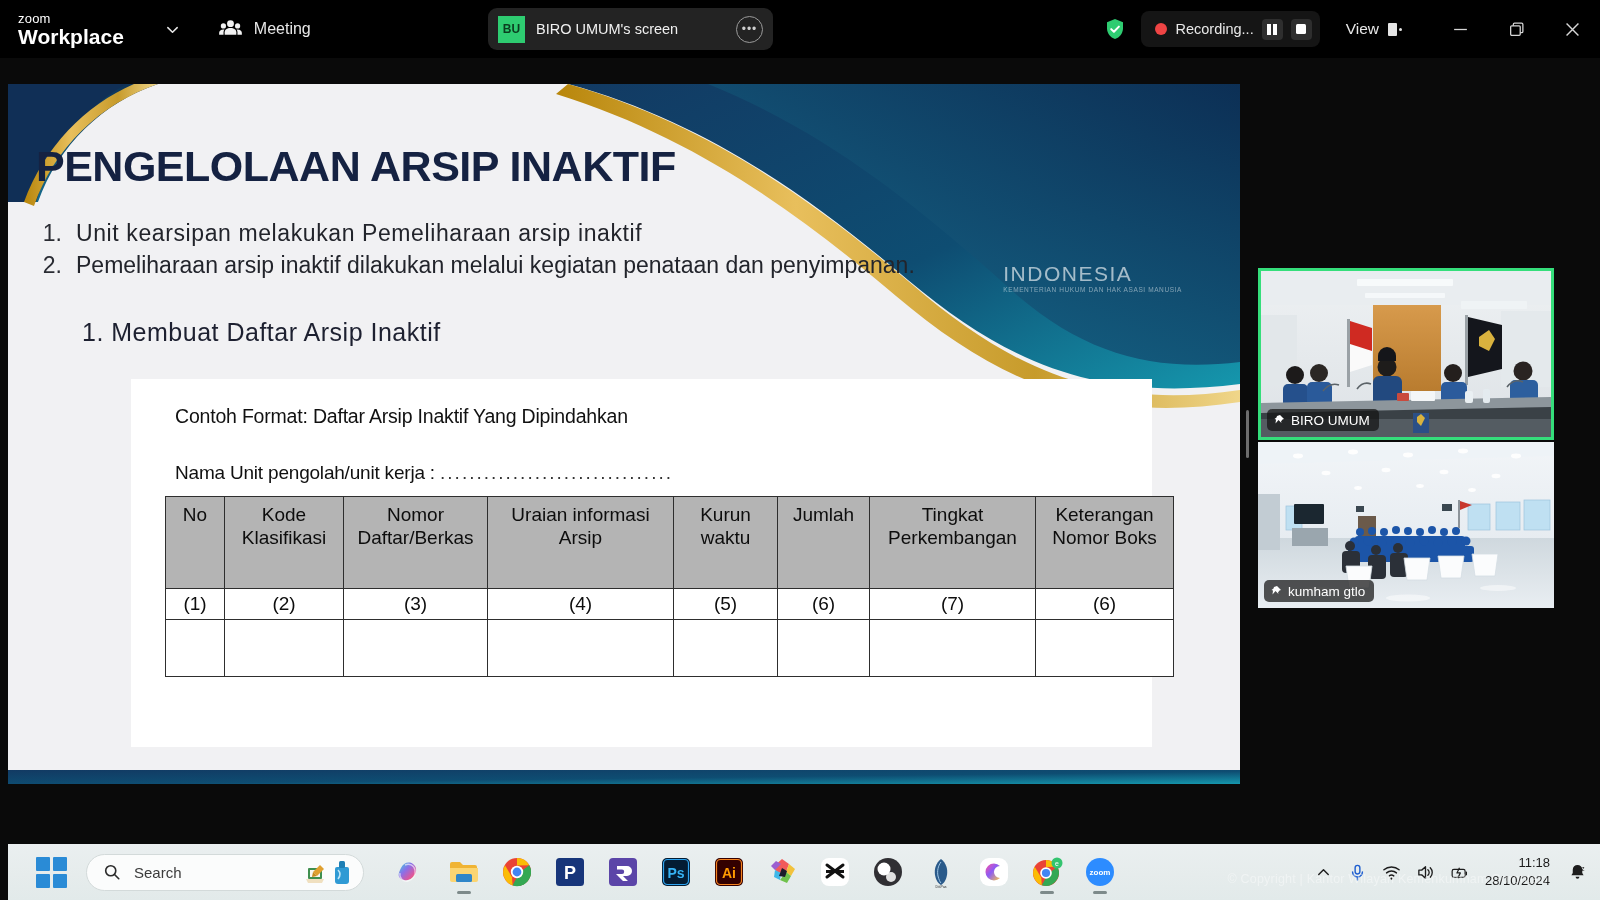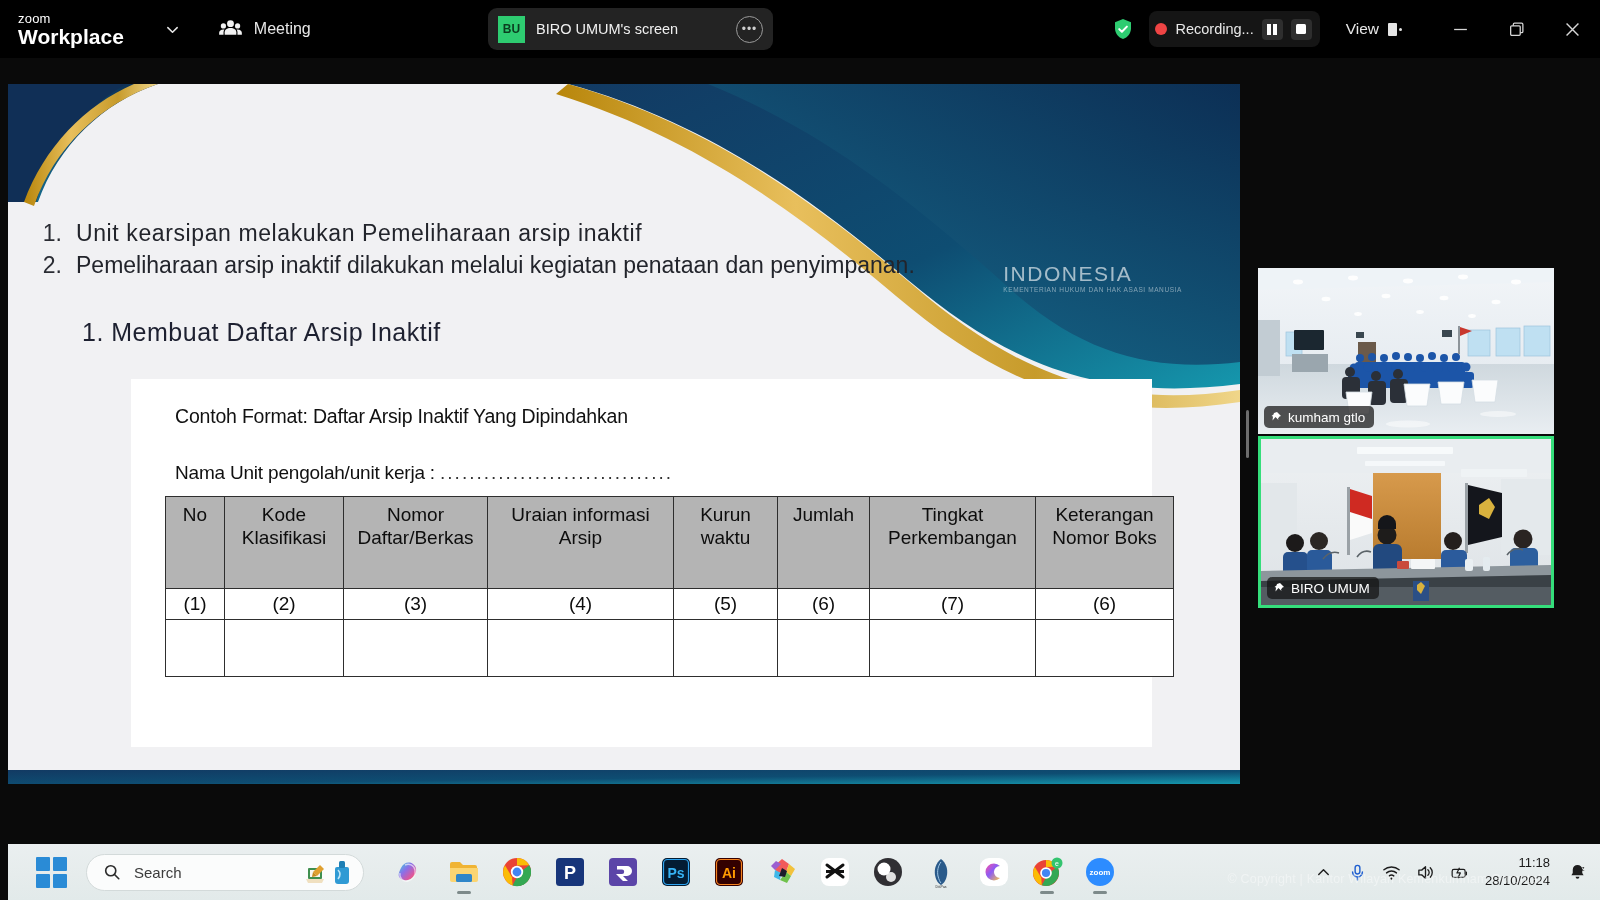--- a/index.html
+++ b/index.html
@@ -49,21 +49,21 @@
     font-size: 12px; letter-spacing: 1px; flex-shrink: 0; line-height: 0;
   }
 
   .right-cluster {
     position: absolute; right: 0; top: 0; height: 58px;
     display: flex; align-items: center;
   }
   .shield-icon { width: 24px; height: 24px; margin-right: 14px; }
   .rec-pill {
     display: flex; align-items: center; gap: 8px;
-    background: #151515; border-radius: 8px; height: 36px; padding: 0 8px 0 6px;
+    background: #151515; border-radius: 8px; height: 36px; padding: 0 8px 0 14px;
   }
   .rec-dot { width: 12px; height: 12px; border-radius: 50%; background: #ef4444; }
   .rec-label { color: #e9e9e9; font-size: 14.5px; }
   .rec-ctl {
     width: 21px; height: 21px; border-radius: 4px; background: #2e2e2e;
     display: flex; align-items: center; justify-content: center;
   }
   .pausebars { display: flex; gap: 2.5px; }
   .pausebars i { display: block; width: 4px; height: 11px; background: #fff; }
   .stopsq { width: 10px; height: 10px; background: #fff; border-radius: 1.5px; }
@@ -324,20 +324,21 @@
       <path d="M150,0 C92,20 46,64 26,122 L16,118 C38,58 86,12 142,-6 Z" fill="url(#goldG)"></path>
 
       <path d="M1232,0 L560,0 C700,38 808,118 900,196 C1000,280 1090,318 1232,300 Z" fill="url(#navyG)"></path>
       <path d="M1232,0 L700,0 C830,52 930,140 1010,212 C1080,272 1150,288 1232,278 Z" fill="url(#navyG2)" opacity=".9"></path>
 
       <path d="M560,0 C702,40 812,122 906,202 C1006,288 1098,326 1232,306 L1232,318 C1088,340 992,300 888,212 C796,134 690,54 548,10 Z" fill="url(#goldG)"></path>
 
       <rect x="0" y="686" width="1232" height="14" fill="url(#navyG)"></rect>
     </svg>
 
+    <div class="slide-title">PENGELOLAAN ARSIP INAKTIF</div>
 
     <div class="bullets">
       <div class="brow">
         <span class="bnum">1.</span>
         <span class="btxt">Unit kearsipan melakukan Pemeliharaan arsip inaktif</span>
       </div>
       <div class="brow">
         <span class="bnum">2.</span>
         <span class="btxt">Pemeliharaan arsip inaktif dilakukan melalui kegiatan penataan dan penyimpanan.</span>
       </div>
@@ -405,20 +406,93 @@
       </table>
     </div>
   </div>
 
   <div class="divider">
     <span class="grip"></span>
   </div>
 
   <div class="tiles">
 
+    <div class="tile active">
+      <svg class="scene" viewBox="0 0 290 166" preserveAspectRatio="none">
+        <defs>
+          <linearGradient id="roomWall" x1="0" y1="0" x2="0" y2="1">
+            <stop offset="0%" stop-color="#eef1f3"></stop>
+              <stop offset="100%" stop-color="#dde2e6"></stop>
+          </linearGradient>
+          <linearGradient id="woodPanel" x1="0" y1="0" x2="0" y2="1">
+            <stop offset="0%" stop-color="#d79a4c"></stop>
+              <stop offset="100%" stop-color="#b97c2f"></stop>
+          </linearGradient>
+        </defs>
+        <rect width="290" height="166" fill="url(#roomWall)"></rect>
+
+        <rect width="290" height="34" fill="#e9edf0"></rect>
+        <rect x="96" y="8" width="96" height="7" rx="1" fill="#f7fafb"></rect>
+        <rect x="104" y="22" width="80" height="5" rx="1" fill="#f5f8fa"></rect>
+        <rect x="200" y="30" width="66" height="8" rx="1" fill="#eff3f5"></rect>
+
+        <rect x="112" y="34" width="68" height="86" fill="url(#woodPanel)"></rect>
+
+        <rect x="0" y="44" width="36" height="70" fill="#e2e7ea"></rect>
+        <rect x="240" y="40" width="50" height="76" fill="#e4e9ec"></rect>
+
+        <rect x="86" y="48" width="3" height="68" fill="#9aa1a6"></rect>
+        <path d="M89 50 l22 7 v30 l-22 7 z" fill="#cf2a22"></path>
+        <path d="M89 73 l22 7 v14 l-22 7 z" fill="#fafafa"></path>
+
+        <rect x="204" y="44" width="3" height="70" fill="#9aa1a6"></rect>
+        <path d="M207 46 l34 8 v44 l-34 8 z" fill="#14161c"></path>
+        <path d="M218 66 l10 -7 6 9 -6 12 -10 -5 z" fill="#d9b23e"></path>
+
+        <g>
+          <circle cx="34" cy="104" r="9" fill="#1c1a1a"></circle>
+            <rect x="22" y="113" width="25" height="26" rx="5" fill="#25508c"></rect>
+          <circle cx="58" cy="102" r="9" fill="#2b2724"></circle>
+            <rect x="46" y="111" width="25" height="28" rx="5" fill="#2a5a9a"></rect>
+          <circle cx="126" cy="96" r="9.5" fill="#1e1c1b"></circle>
+            <rect x="112" y="105" width="29" height="32" rx="6" fill="#22497f"></rect>
+          <circle cx="192" cy="102" r="9" fill="#241f1d"></circle>
+            <rect x="180" y="111" width="26" height="28" rx="5" fill="#2b5b9c"></rect>
+          <circle cx="262" cy="100" r="9.5" fill="#2a2422"></circle>
+            <rect x="249" y="109" width="28" height="30" rx="5" fill="#2d5f9e"></rect>
+        </g>
+
+        <path d="M117 90 h18 v-5 a9 9 0 00-18 0 z" fill="#15161a"></path>
+
+        <path d="M0 134 L290 128 L290 166 L0 166 Z" fill="#3a4146"></path>
+        <path d="M0 132 L290 126 L290 136 L0 142 Z" fill="#8d969c"></path>
+        <rect x="0" y="148" width="290" height="18" fill="#545c62"></rect>
+
+        <g>
+          <rect x="150" y="120" width="24" height="10" rx="1" fill="#f4f6f7"></rect>
+          <rect x="136" y="122" width="12" height="8" rx="1" fill="#c94a3d"></rect>
+          <rect x="204" y="120" width="8" height="12" rx="2" fill="#eaf0f3"></rect>
+          <rect x="222" y="118" width="7" height="14" rx="2" fill="#e4ebef"></rect>
+          <path d="M96 118 q6 -8 14 -5" stroke="#5b6368" stroke-width="1.6" fill="none"></path>
+          <path d="M62 120 q7 -9 16 -6" stroke="#5b6368" stroke-width="1.6" fill="none"></path>
+          <path d="M246 116 q7 -9 16 -5" stroke="#5b6368" stroke-width="1.6" fill="none"></path>
+        </g>
+        <rect x="152" y="142" width="16" height="20" fill="#2b4f86"></rect>
+        <path d="M156 146 l4 -3 4 4 -4 8 -4 -4 z" fill="#d9b23e"></path>
+      </svg>
+      <div class="tile-name">
+        <span class="pin-icon">
+          <svg viewBox="0 0 24 24" fill="#ffffff">
+              <path d="M14 2l8 8-3 1-3 4 1 3-6-6-6 7 1-8 -3-1 4-3 1-3 6-2z"></path>
+            </svg>
+        </span>
+        <span>BIRO UMUM</span>
+      </div>
+    </div>
+
     <div class="tile">
       <svg class="scene" viewBox="0 0 296 166" preserveAspectRatio="none">
         <defs>
           <linearGradient id="hallWall" x1="0" y1="0" x2="0" y2="1">
             <stop offset="0%" stop-color="#f2f5f8"></stop>
               <stop offset="100%" stop-color="#dfe6ec"></stop>
           </linearGradient>
           <linearGradient id="hallFloor" x1="0" y1="0" x2="0" y2="1">
             <stop offset="0%" stop-color="#cfd8de"></stop>
               <stop offset="100%" stop-color="#e9eef2"></stop>
@@ -513,93 +587,20 @@
       </svg>
       <div class="tile-name">
         <span class="pin-icon">
           <svg viewBox="0 0 24 24" fill="#ffffff">
               <path d="M14 2l8 8-3 1-3 4 1 3-6-6-6 7 1-8 -3-1 4-3 1-3 6-2z"></path>
             </svg>
         </span>
         <span>kumham gtlo</span>
       </div>
     </div>
-
-    <div class="tile active">
-      <svg class="scene" viewBox="0 0 290 166" preserveAspectRatio="none">
-        <defs>
-          <linearGradient id="roomWall" x1="0" y1="0" x2="0" y2="1">
-            <stop offset="0%" stop-color="#eef1f3"></stop>
-              <stop offset="100%" stop-color="#dde2e6"></stop>
-          </linearGradient>
-          <linearGradient id="woodPanel" x1="0" y1="0" x2="0" y2="1">
-            <stop offset="0%" stop-color="#d79a4c"></stop>
-              <stop offset="100%" stop-color="#b97c2f"></stop>
-          </linearGradient>
-        </defs>
-        <rect width="290" height="166" fill="url(#roomWall)"></rect>
-
-        <rect width="290" height="34" fill="#e9edf0"></rect>
-        <rect x="96" y="8" width="96" height="7" rx="1" fill="#f7fafb"></rect>
-        <rect x="104" y="22" width="80" height="5" rx="1" fill="#f5f8fa"></rect>
-        <rect x="200" y="30" width="66" height="8" rx="1" fill="#eff3f5"></rect>
-
-        <rect x="112" y="34" width="68" height="86" fill="url(#woodPanel)"></rect>
-
-        <rect x="0" y="44" width="36" height="70" fill="#e2e7ea"></rect>
-        <rect x="240" y="40" width="50" height="76" fill="#e4e9ec"></rect>
-
-        <rect x="86" y="48" width="3" height="68" fill="#9aa1a6"></rect>
-        <path d="M89 50 l22 7 v30 l-22 7 z" fill="#cf2a22"></path>
-        <path d="M89 73 l22 7 v14 l-22 7 z" fill="#fafafa"></path>
-
-        <rect x="204" y="44" width="3" height="70" fill="#9aa1a6"></rect>
-        <path d="M207 46 l34 8 v44 l-34 8 z" fill="#14161c"></path>
-        <path d="M218 66 l10 -7 6 9 -6 12 -10 -5 z" fill="#d9b23e"></path>
-
-        <g>
-          <circle cx="34" cy="104" r="9" fill="#1c1a1a"></circle>
-            <rect x="22" y="113" width="25" height="26" rx="5" fill="#25508c"></rect>
-          <circle cx="58" cy="102" r="9" fill="#2b2724"></circle>
-            <rect x="46" y="111" width="25" height="28" rx="5" fill="#2a5a9a"></rect>
-          <circle cx="126" cy="96" r="9.5" fill="#1e1c1b"></circle>
-            <rect x="112" y="105" width="29" height="32" rx="6" fill="#22497f"></rect>
-          <circle cx="192" cy="102" r="9" fill="#241f1d"></circle>
-            <rect x="180" y="111" width="26" height="28" rx="5" fill="#2b5b9c"></rect>
-          <circle cx="262" cy="100" r="9.5" fill="#2a2422"></circle>
-            <rect x="249" y="109" width="28" height="30" rx="5" fill="#2d5f9e"></rect>
-        </g>
-
-        <path d="M117 90 h18 v-5 a9 9 0 00-18 0 z" fill="#15161a"></path>
-
-        <path d="M0 134 L290 128 L290 166 L0 166 Z" fill="#3a4146"></path>
-        <path d="M0 132 L290 126 L290 136 L0 142 Z" fill="#8d969c"></path>
-        <rect x="0" y="148" width="290" height="18" fill="#545c62"></rect>
-
-        <g>
-          <rect x="150" y="120" width="24" height="10" rx="1" fill="#f4f6f7"></rect>
-          <rect x="136" y="122" width="12" height="8" rx="1" fill="#c94a3d"></rect>
-          <rect x="204" y="120" width="8" height="12" rx="2" fill="#eaf0f3"></rect>
-          <rect x="222" y="118" width="7" height="14" rx="2" fill="#e4ebef"></rect>
-          <path d="M96 118 q6 -8 14 -5" stroke="#5b6368" stroke-width="1.6" fill="none"></path>
-          <path d="M62 120 q7 -9 16 -6" stroke="#5b6368" stroke-width="1.6" fill="none"></path>
-          <path d="M246 116 q7 -9 16 -5" stroke="#5b6368" stroke-width="1.6" fill="none"></path>
-        </g>
-        <rect x="152" y="142" width="16" height="20" fill="#2b4f86"></rect>
-        <path d="M156 146 l4 -3 4 4 -4 8 -4 -4 z" fill="#d9b23e"></path>
-      </svg>
-      <div class="tile-name">
-        <span class="pin-icon">
-          <svg viewBox="0 0 24 24" fill="#ffffff">
-              <path d="M14 2l8 8-3 1-3 4 1 3-6-6-6 7 1-8 -3-1 4-3 1-3 6-2z"></path>
-            </svg>
-        </span>
-        <span>BIRO UMUM</span>
-      </div>
-    </div>
   </div>
 
   <div class="taskbar">
 
     <div class="start-btn">
       <span class="winlogo">
           <i></i>
           <i></i>
           <i></i>
           <i></i>

